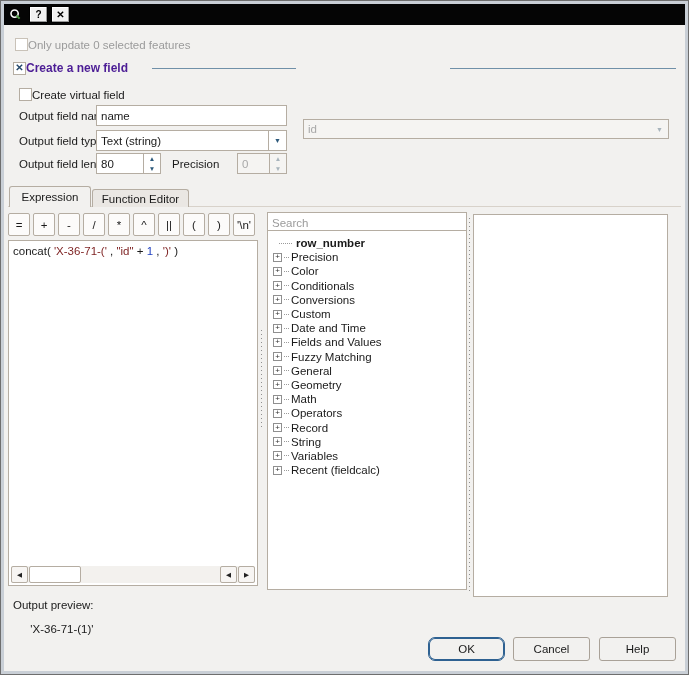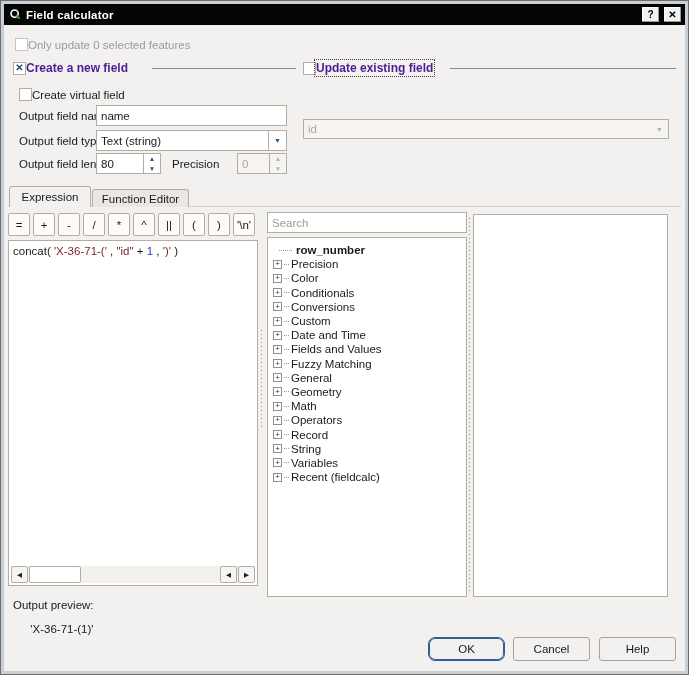--- a/index.html
+++ b/index.html
@@ -60,21 +60,21 @@
   .sb-btn{width:17px;box-sizing:border-box;border:1px solid #b5ada2;border-radius:2px;background:#f7f5f3;
     display:flex;align-items:center;justify-content:center;font-size:6.5px;color:#222;}
   .sb-thumb{width:52px;box-sizing:border-box;border:1px solid #b5ada2;border-radius:2px;background:#fff;margin-left:1px;}
   .sb-track{flex:1;}
   .sb-right{display:flex;gap:1px;}
   
   .vsplit{position:absolute;width:3px;background:repeating-linear-gradient(to bottom,#8f8f8f 0 1px,transparent 1px 4px);background-size:1px 100%;background-repeat:no-repeat;background-position:center;}
   
   .search{position:absolute;left:267px;top:212px;width:200px;height:21px;}
   .search input::placeholder{color:#9b9b9b;opacity:1;}
-  .tree{position:absolute;left:267px;top:237px;width:200px;height:360px;background:#fff;
+  .tree{position:absolute;left:267px;top:230px;width:200px;height:360px;background:#fff;
     border:1px solid #b5ada2;box-sizing:border-box;padding-top:5px;overflow:hidden;}
   .trow{display:flex;align-items:center;height:14.2px;padding-left:5px;}
   .branch{width:13px;border-top:1px dotted #9a9a9a;margin:0 4px 0 6px;}
   .expand{width:9px;height:9px;box-sizing:border-box;border:1px solid #8f8f8f;background:#fff;
     display:flex;align-items:center;justify-content:center;font-size:8px;line-height:1;color:#333;
     margin-right:2px;flex:0 0 auto;}
   .tjoint{width:5px;border-top:1px dotted #9a9a9a;margin-right:2px;}
   .tlabel{white-space:nowrap;}
   .bold{font-weight:bold;}
   
@@ -91,42 +91,37 @@
 
 <div class="dialog">
 
   <div class="titlebar">
     <span class="title-icon">
       <svg width="13" height="13" viewBox="0 0 13 13">
         <circle cx="5.6" cy="5.6" r="3.6" fill="none" stroke="#ffffff" stroke-width="1.6"></circle>
         <line x1="7.4" y1="7.4" x2="10.6" y2="10.6" stroke="#4f9e45" stroke-width="2"></line>
       </svg>
     </span>
-    <span class="title-text">Field calculator</span>
     <span class="tb-btn">?</span>
     <span class="tb-btn">✕</span>
   </div>
 
   <div class="row-flex" style="left:15px;top:38px;">
     <span class="cb disabled"></span>
     <span class="muted">Only update 0 selected features</span>
   </div>
 
   <div class="row-flex" style="left:13px;top:61px;">
     <span class="cb">
         <span class="mark">✕</span>
       </span>
     <span class="grouptitle">Create a new field</span>
   </div>
   <div class="gline" style="left:152px;top:68px;width:144px;"></div>
 
-  <div class="row-flex" style="left:303px;top:61px;">
-    <span class="cb"></span>
-    <span class="grouptitle focus-dotted">Update existing field</span>
-  </div>
   <div class="gline" style="left:450px;top:68px;width:226px;"></div>
 
   <div class="row-flex" style="left:19px;top:88px;">
     <span class="cb"></span>
     <span>Create virtual field</span>
   </div>
 
   <div class="flabel" style="left:19px;top:110px;">Output field name</div>
   <div class="tbox" style="left:96px;top:105px;width:191px;height:21px;">
     <input type="text" value="name" style="">

